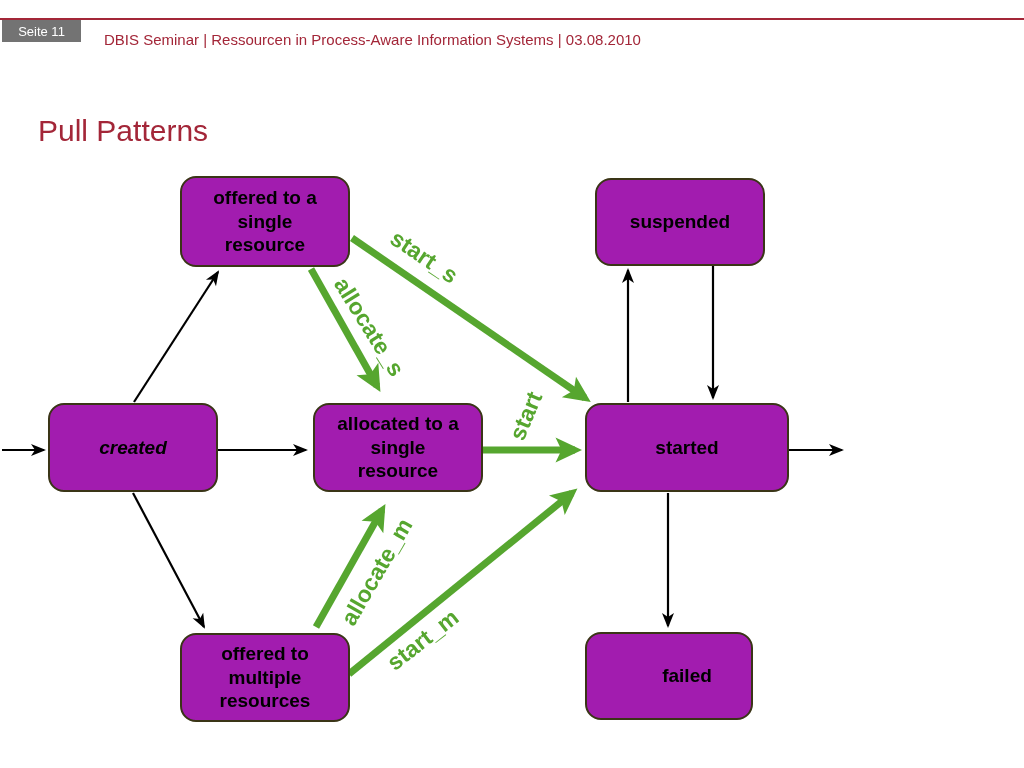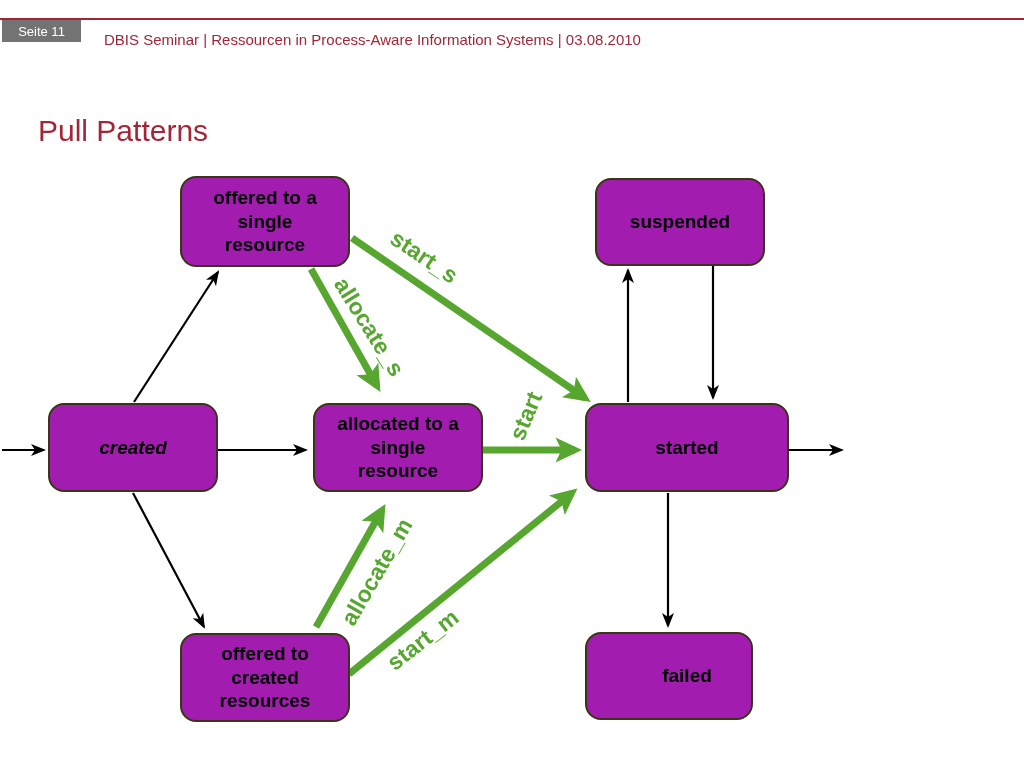--- a/index.html
+++ b/index.html
@@ -97,21 +97,21 @@
   <div class="state st-allocated-single">
     <span>allocated to a
 single
 resource</span>
   </div>
   <div class="state st-started">
     <span>started</span>
   </div>
   <div class="state st-offered-multiple">
     <span>offered to
-created
+multiple
 resources</span>
   </div>
   <div class="state st-failed">
     <span>failed</span>
   </div>
 
   <div class="glabel gl-start-s">start_s</div>
   <div class="glabel gl-allocate-s">allocate_s</div>
   <div class="glabel gl-start">start</div>
   <div class="glabel gl-allocate-m">allocate_m</div>

